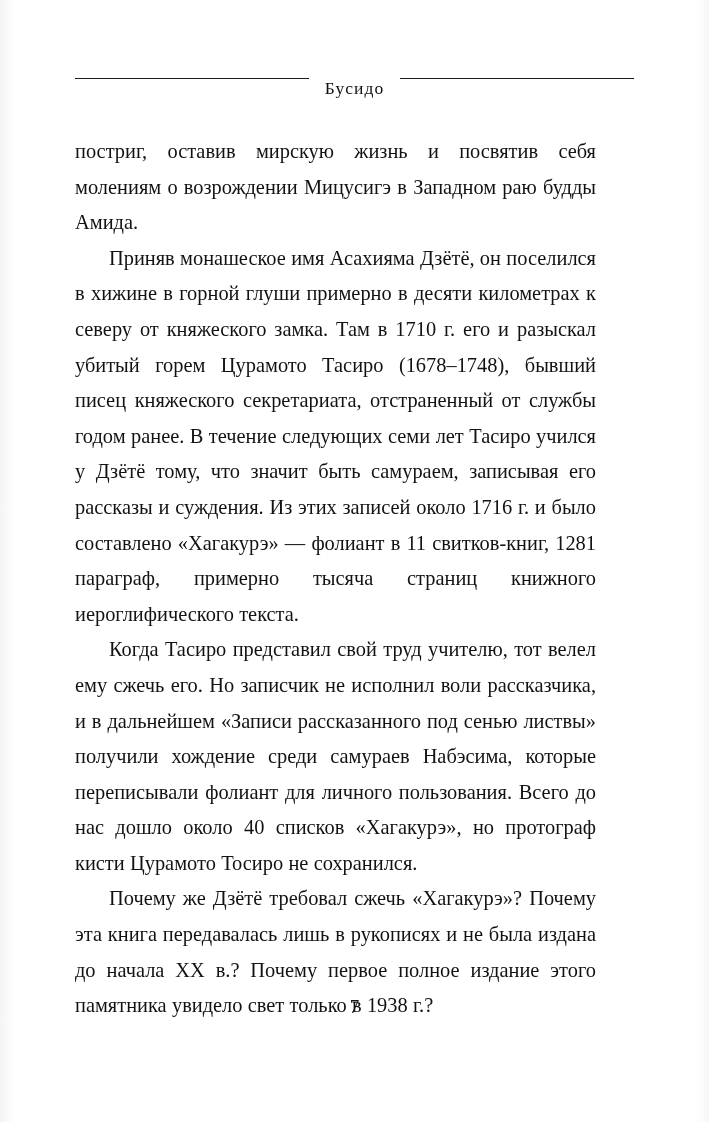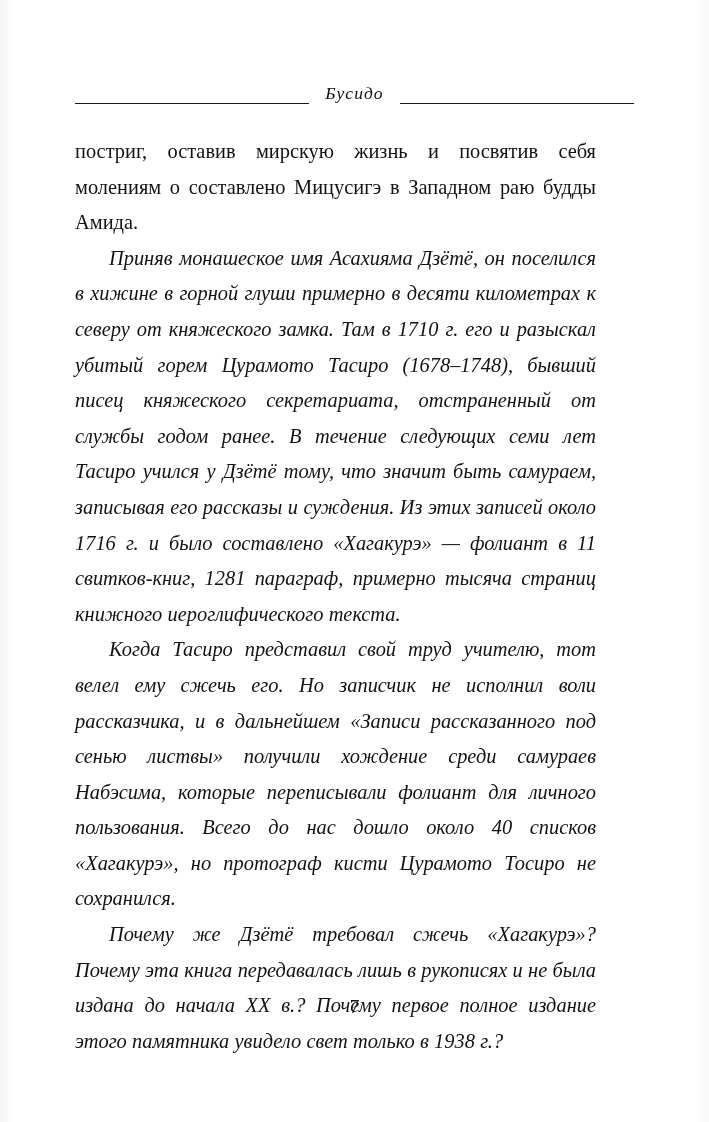--- a/index.html
+++ b/index.html
@@ -28,24 +28,23 @@
   }
 
   
   .runhead {
     position: absolute;
     left: 75px;
     top: 78px;
     width: 559px;
     height: 26px;
     display: flex;
-    align-items: flex-end;
+    align-items: flex-start;
     justify-content: center;
     gap: 14px;
-    font-style: italic;
   }
   .runhead .rule {
     flex: 1 1 auto;
     height: 1px;
     background: #1a1a1a;
   }
   .runhead .runhead-title {
     flex: 0 0 auto;
     font-family: "Liberation Serif", "DejaVu Serif", serif;
     font-size: 17.5px;
@@ -67,21 +66,20 @@
     font-size: 20.4px;
     line-height: 35.6px;
     text-align: justify;
     text-justify: inter-word;
     color: #121212;
     hyphens: manual;
     word-spacing: 0.01em;
   }
   .para.indent {
     text-indent: 34px;
-    font-style: italic;
   }
   .para + .para {
     margin-top: 0;
   }
 
   
   .folio {
     position: absolute;
     left: 0;
     top: 996px;
@@ -115,21 +113,21 @@
   <div class="edge-left"></div>
   <div class="edge-right"></div>
 
   <div class="runhead">
     <span class="rule"></span>
     <span class="runhead-title">Бусидо</span>
     <span class="rule"></span>
   </div>
 
   <div class="textblock">
-    <p class="para">постриг, оставив мирскую жизнь и посвятив себя молениям о составлено Мицусигэ в Западном раю будды Амида.</p>
+    <p class="para">постриг, оставив мирскую жизнь и посвятив себя молениям о возрождении Мицусигэ в Западном раю будды Амида.</p>
     <p class="para indent">Приняв монашеское имя Асахияма Дзётё, он поселился в хижине в горной глуши примерно в десяти километрах к северу от княжеского замка. Там в 1710 г. его и разыскал убитый горем Цурамото Тасиро (1678–1748), бывший писец княжеского секретариата, отстраненный от службы годом ранее. В течение следующих семи лет Тасиро учился у Дзётё тому, что значит быть самураем, записывая его рассказы и суждения. Из этих записей около 1716 г. и было составлено «Хагакурэ» — фолиант в 11 свитков-книг, 1281 параграф, примерно тысяча страниц книжного иероглифического текста.</p>
     <p class="para indent">Когда Тасиро представил свой труд учителю, тот велел ему сжечь его. Но записчик не исполнил воли рассказчика, и в дальнейшем «Записи рассказанного под сенью листвы» получили хождение среди самураев Набэсима, которые переписывали фолиант для личного пользования. Всего до нас дошло около 40 списков «Хагакурэ», но протограф кисти Цурамото Тосиро не сохранился.</p>
     <p class="para indent">Почему же Дзётё требовал сжечь «Хагакурэ»? Почему эта книга передавалась лишь в рукописях и не была издана до начала XX в.? Почему первое полное издание этого памятника увидело свет только в 1938 г.?</p>
   </div>
 
   <div class="folio">7</div>
 
 </div>
 
 </body></html>

